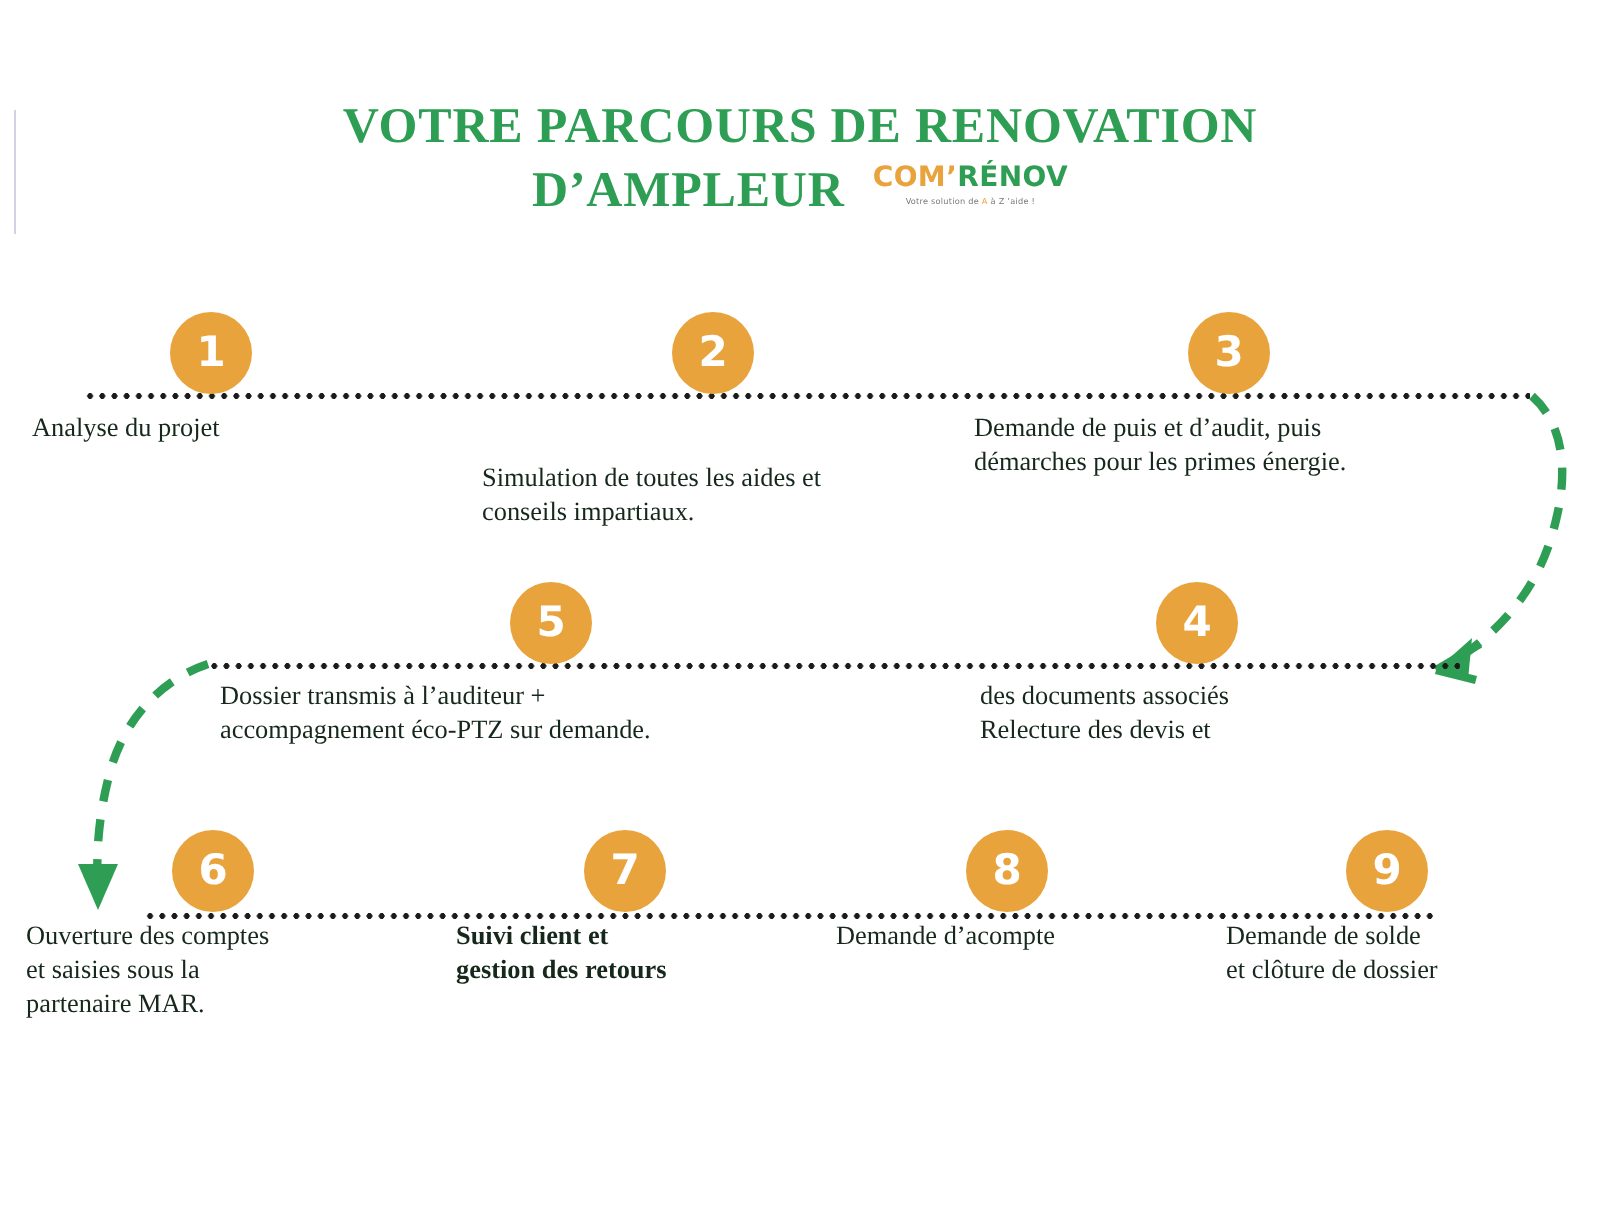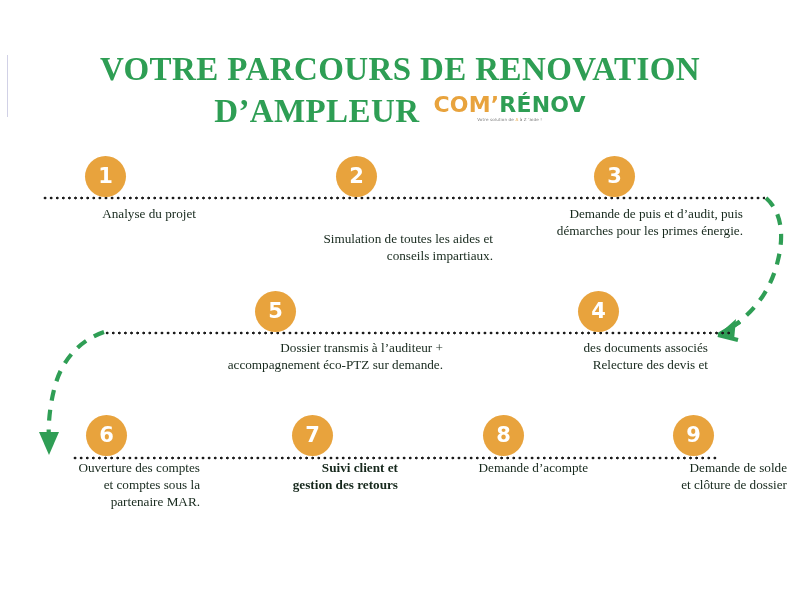--- a/index.html
+++ b/index.html
@@ -38,21 +38,21 @@
   .title-block {
     position: absolute;
     left: 60px;
     top: 48px;
     width: 680px;
     text-align: center;
   }
   .title-line {
     font-family: "Liberation Serif", serif;
     font-weight: bold;
-    font-size: 33px;
+    font-size: 25px;
     letter-spacing: .4px;
     color: #2e9e54;
     line-height: 1.28;
     white-space: nowrap;
   }
   .title-line-2-wrap {
     display: flex;
     align-items: center;
     justify-content: center;
     gap: 14px;
@@ -62,21 +62,21 @@
   .logo {
     position: relative;
     top: -2px;
     text-align: center;
     line-height: 1;
     padding-bottom: 3px;
   }
   .logo-main {
     font-family: "DejaVu Sans", sans-serif;
     font-weight: bold;
-    font-size: 22px;
+    font-size: 14px;
     letter-spacing: .2px;
     white-space: nowrap;
   }
   .logo-com { color: #e8a33d; }
   .logo-apos { color: #e8a33d; }
   .logo-renov { color: #2e9e54; }
   .logo-tag {
     font-family: "DejaVu Sans", sans-serif;
     font-size: 4.1px;
     letter-spacing: .12px;
@@ -109,21 +109,21 @@
     font-weight: bold;
     font-size: 21px;
     display: flex;
     align-items: center;
     justify-content: center;
     line-height: 1;
   }
 
   .step-text {
     position: absolute;
-    text-align: right;
+    text-align: left;
     font-family: "Liberation Serif", serif;
     font-size: 13.2px;
     line-height: 1.30;
     color: #16281c;
   }
 
   
   .arrow-svg {
     position: absolute;
     overflow: visible;
@@ -216,21 +216,21 @@
     </div>
     <div class="circle" style="left:483px; top:415px;">
       <span>8</span>
     </div>
     <div class="circle" style="left:673px; top:415px;">
       <span>9</span>
     </div>
 
     <div class="step-text" style="left:13px; top:459px; width:187px;">
       <div>Ouverture des comptes</div>
-      <div>et comptes sous la</div>
+      <div>et saisies sous la</div>
       <div>partenaire MAR.</div>
     </div>
     <div class="step-text" style="left:228px; top:459px; width:170px;font-weight:bold;">
       <div>Suivi client et</div>
       <div>gestion des retours</div>
     </div>
     <div class="step-text" style="left:418px; top:459px; width:170px;">
       <div>Demande d’acompte</div>
     </div>
     <div class="step-text" style="left:613px; top:459px; width:174px;">

